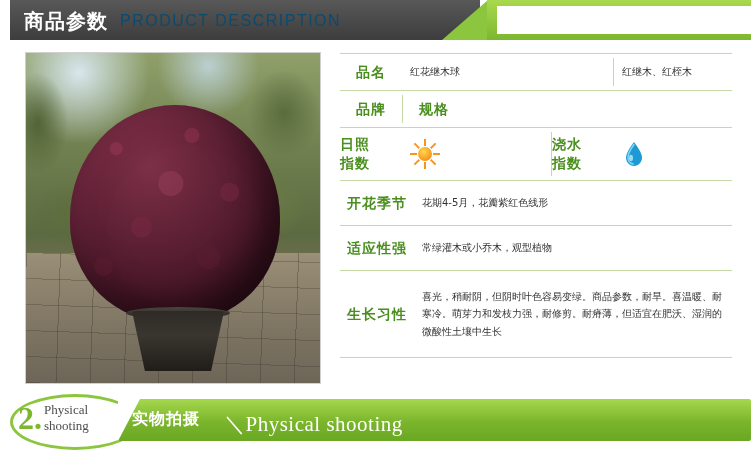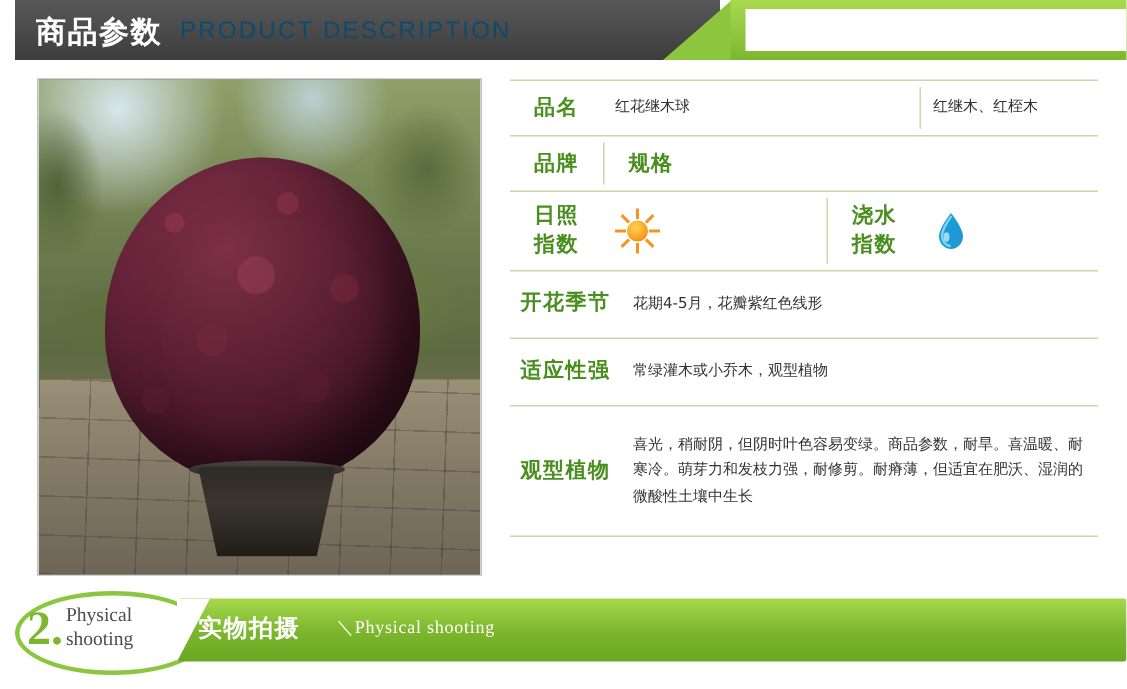--- a/index.html
+++ b/index.html
@@ -219,37 +219,37 @@
   }
   .spec-value.narrow { flex: 0 0 118px; }
   .spec-divider {
     width: 1px;
     background: #c8d9a8;
     flex: none;
     margin: 4px 0;
   }
   .spec-row.tall .spec-label,
   .spec-row.tall .spec-value { min-height: 52px; }
-  .spec-row.block .spec-label { min-height: 44px; font-family: Liberation Mono, monospace; }
+  .spec-row.block .spec-label { min-height: 44px; }
   .spec-row.block .spec-value { min-height: 44px; }
   .spec-row.habit .spec-label { min-height: 86px; align-items: center; }
   .spec-row.habit .spec-value {
     min-height: 86px;
     align-items: center;
     line-height: 1.75;
     padding-right: 6px;
   }
   .spec-row.empty {
     height: 26px;
     border-bottom: none;
   }
   .spec-label-stack {
     display: flex;
     flex-direction: column;
-    align-items: center;
+    align-items: flex-start;
     justify-content: center;
   }
 
   
   .sun-icon {
     position: relative;
     width: 30px;
     height: 30px;
     margin-right: 8px;
     flex: none;
@@ -351,21 +351,21 @@
     font-size: 16px;
     color: #ffffff;
     font-weight: bold;
     letter-spacing: 1px;
     font-family: "DejaVu Sans", "Liberation Sans", sans-serif;
   }
   .footer-bar-text-en {
     position: absolute;
     left: 224px;
     top: 22px;
-    font-size: 12px;
+    font-size: 21px;
     color: #ffffff;
     font-family: "Liberation Serif", serif;
     letter-spacing: .5px;
   }
 </style>
 </head>
 <body>
 
 <div class="header">
   <div class="header-bg"></div>
@@ -439,21 +439,21 @@
     <div class="spec-label wide">开花季节</div>
     <div class="spec-value">花期4-5月，花瓣紫红色线形</div>
   </div>
 
   <div class="spec-row block">
     <div class="spec-label wide">适应性强</div>
     <div class="spec-value">常绿灌木或小乔木，观型植物</div>
   </div>
 
   <div class="spec-row habit">
-    <div class="spec-label wide">观型植物</div>
+    <div class="spec-label wide">生长习性</div>
     <div class="spec-value">喜光，稍耐阴，但阴时叶色容易变绿。商品参数，耐旱。喜温暖、耐寒冷。萌芽力和发枝力强，耐修剪。耐瘠薄，但适宜在肥沃、湿润的微酸性土壤中生长</div>
   </div>
 
   <div class="spec-row empty">
     <div class="spec-label wide"></div>
     <div class="spec-value"></div>
   </div>
 </div>
 
 <div class="footer">

